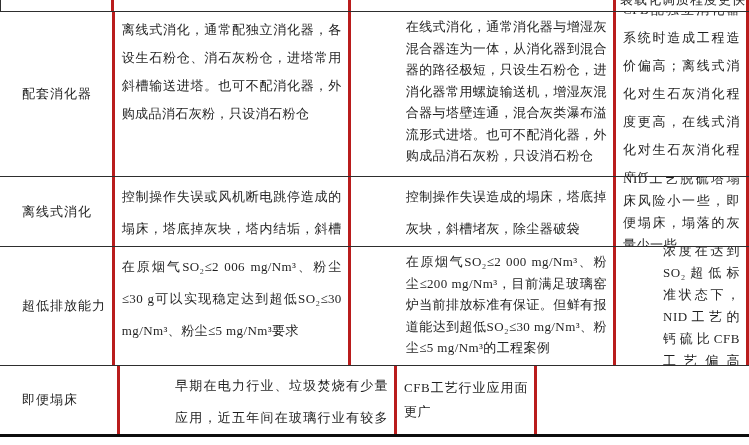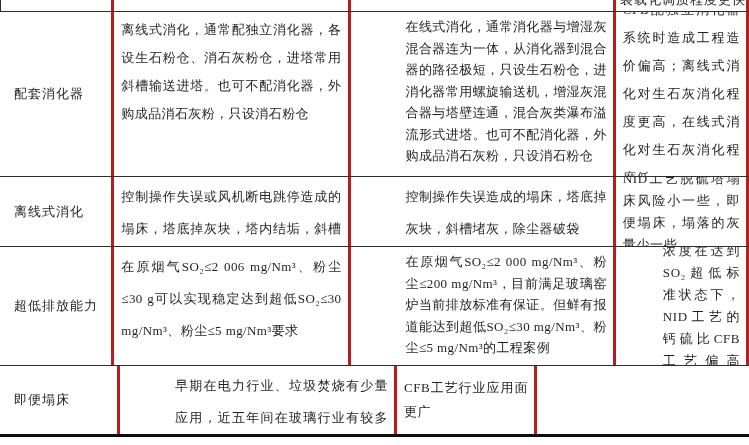--- a/index.html
+++ b/index.html
@@ -18,21 +18,21 @@
   .row.r0 .c1{border-left:1px solid #2e2e2e;}
   .row.r1{height:165px;}
   .row.r2{height:70px;}
   .row.r3{height:119px;}
   .row.r4{height:71px;border-bottom:3px solid #0d0d0d;}
   .cell{box-sizing:border-box;border-right:3px solid #b91c1c;overflow:hidden;}
   .c1{width:120px;}
   .c2{width:249px;}
   .c3{width:229px;margin-left:48px;}
   .c4{width:140px;}
-  .label{display:flex;align-items:center;padding-left:14px;letter-spacing:1px;}
+  .label{display:flex;align-items:center;padding-left:22px;letter-spacing:1px;}
   .body{padding:4px 6px 0 7px;}
   .body span, .label span, .c4v span{display:block;}
   .body span{
     text-align:justify;
     text-align-last:left;
     text-justify:inter-character;
     letter-spacing:0.4px;
     line-height:32px;
   }
   .lh28 span{line-height:28px;}

